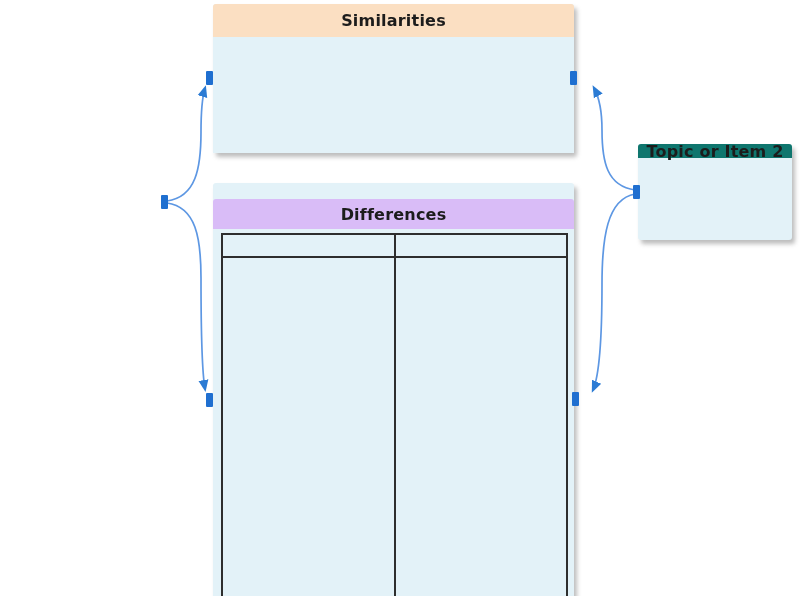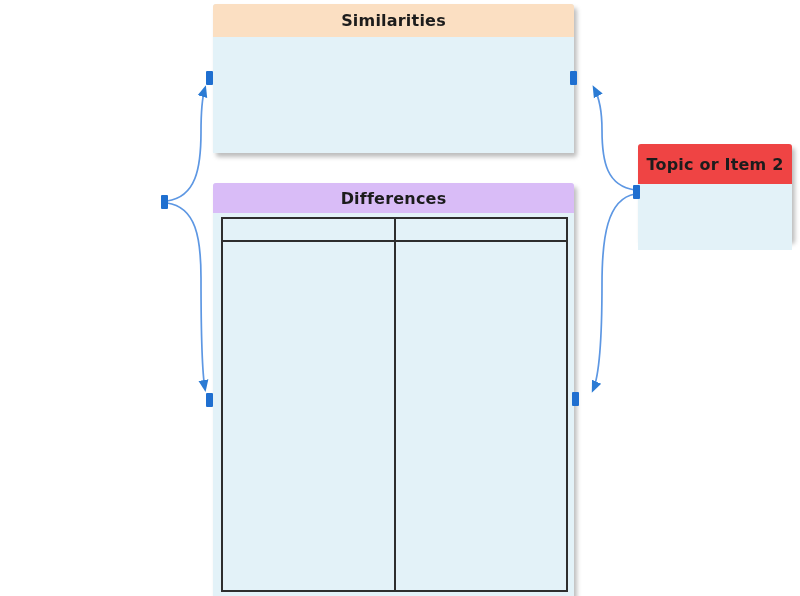--- a/index.html
+++ b/index.html
@@ -38,21 +38,21 @@
     background: #e3f2f8;
   }
 
   
   .box-similarities { left: 213px; top: 4px;   width: 361px; height: 149px; }
   .box-similarities .node-header { height: 33px; background: #fbdfc2; }
   .box-similarities .node-body   { height: 116px; }
 
   
   .box-differences  { left: 213px; top: 183px; width: 361px; height: 432px; }
-  .box-differences .node-header { height: 30px; background: #d9bcf7; }
+  .box-differences .node-header { height: 30px; background: #d9bcf7; margin-top: 16px; }
   .box-differences .node-body   { height: 402px; position: relative; }
 
   .diff-table {
     position: absolute;
     left: 8px; top: 4px;
     width: 347px; height: 375px;
     border: 2px solid #2e2e2e;
     box-sizing: border-box;
     background: #e3f2f8;
   }
@@ -73,21 +73,21 @@
   .cell-h2 { left: 173px; top: 0;    right: 0;     height: 21px; }
   .cell-b1 { left: 0;     top: 23px; width: 171px; bottom: 0; }
   .cell-b2 { left: 173px; top: 23px; right: 0;     bottom: 0; }
 
   
   .box-topic1 { left: 7px;   top: 153px; width: 158px; height: 98px; }
   .box-topic1 .node-header { height: 33px; background: #c7f293; }
   .box-topic1 .node-body   { height: 65px; }
 
   .box-topic2 { left: 638px; top: 144px; width: 154px; height: 96px; }
-  .box-topic2 .node-header { height: 40px; background: #ef4444; }
+  .box-topic2 .node-header { height: 14px; background: #0f766e; }
   .box-topic2 .node-body   { height: 66px; }
 
   .connector-layer {
     position: absolute;
     left: 0; top: 0;
     width: 800px; height: 596px;
     pointer-events: none;
   }
   .connector-layer path, .connector-layer rect { pointer-events: auto; }
 </style>

